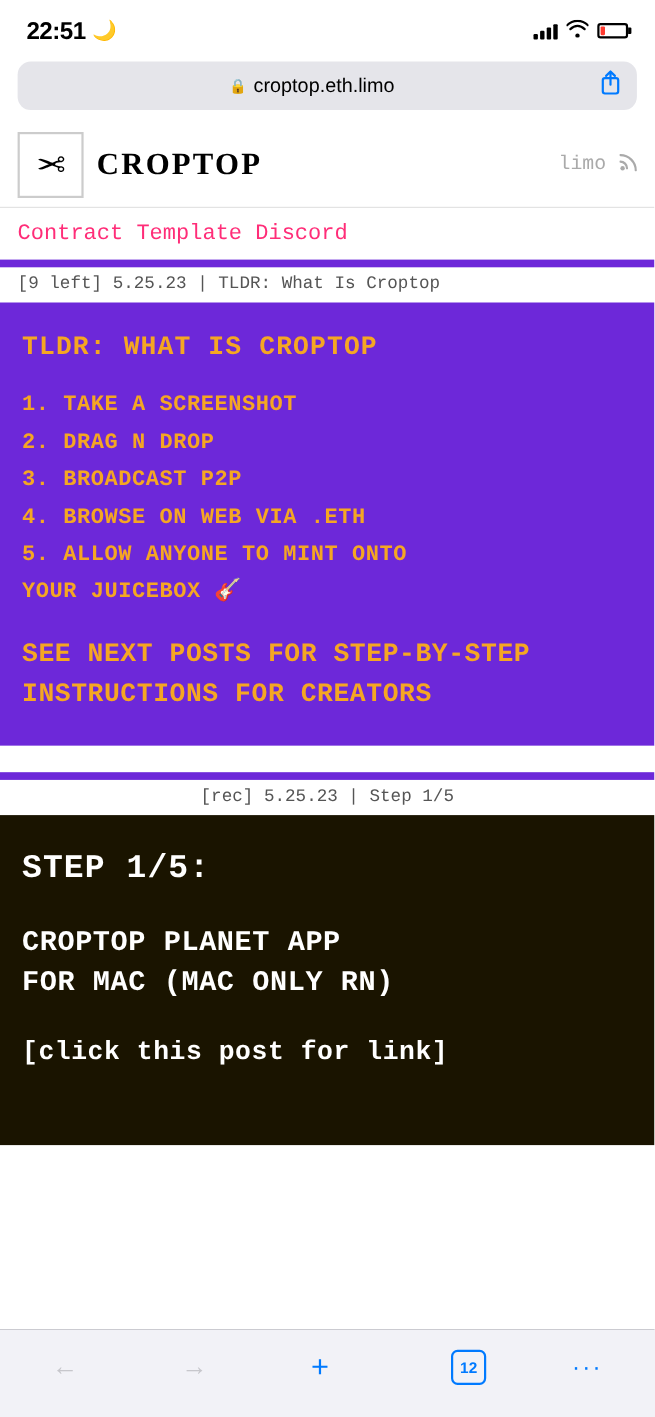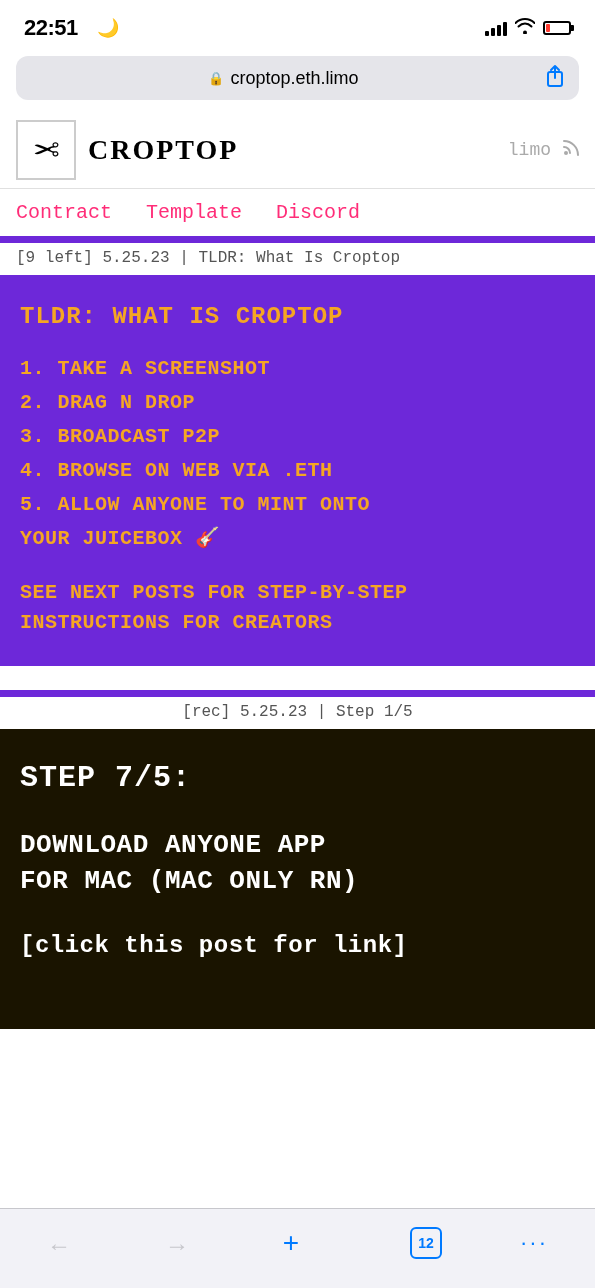--- a/index.html
+++ b/index.html
@@ -153,21 +153,21 @@
       font-family: 'Courier New', monospace;
     }
     .rss-icon {
       font-size: 16px;
       color: #aaa;
     }
 
     
     .site-nav {
       display: flex;
-      gap: 34px;
+      gap: 12px;
       padding: 12px 16px;
     }
     .nav-link {
       font-size: 20px;
       color: #ff2d78;
       text-decoration: none;
       font-family: 'Courier New', monospace;
       font-weight: 400;
     }
 
@@ -201,21 +201,21 @@
     .post-card-dark .post-list li {
       font-size: 20px;
       color: #f5a623;
       font-family: 'Courier New', monospace;
       font-weight: bold;
       margin-bottom: 4px;
       letter-spacing: 0.5px;
       line-height: 1.5;
     }
     .post-card-dark .post-footer {
-      font-size: 20px;
+      font-size: 24px;
       color: #f5a623;
       font-family: 'Courier New', monospace;
       font-weight: bold;
       letter-spacing: 0.5px;
       line-height: 1.5;
     }
 
     
     .card-spacer {
       height: 24px;
@@ -308,21 +308,21 @@
     .moon-icon { font-size: 18px; }
 
     .main-content {
       padding-bottom: 80px;
     }
   </style>
 </head>
 <body>
 
 <div class="status-bar">
-  <div class="status-time-area" style="display:flex;align-items:center;gap:20px;">
+  <div class="status-time-area" style="display:flex;align-items:center;gap:6px;">
     <span class="status-time">22:51</span>
     <span class="moon-icon">🌙</span>
   </div>
   <div class="status-icons">
     <div class="signal-bars">
       <div class="signal-bar" style="height:5px;"></div>
       <div class="signal-bar" style="height:8px;"></div>
       <div class="signal-bar" style="height:11px;"></div>
       <div class="signal-bar" style="height:14px;"></div>
     </div>
@@ -395,23 +395,23 @@
       <div>SEE NEXT POSTS FOR STEP-BY-STEP</div>
       <div>INSTRUCTIONS FOR CREATORS</div>
     </div>
   </div>
 
   <div class="card-spacer"></div>
 
   <div class="post-meta-2 post-meta">[rec] 5.25.23  |  Step 1/5</div>
 
   <div class="post-card-step">
-    <div class="step-heading">STEP 7/5:</div>
+    <div class="step-heading">STEP 1/5:</div>
     <div class="step-body">
-      <div>DOWNLOAD ANYONE APP</div>
+      <div>CROPTOP PLANET APP</div>
       <div>FOR MAC (MAC ONLY RN)</div>
     </div>
     <div class="step-link">[click this post for link]</div>
   </div>
 
 </div>
 
 <nav class="bottom-nav">
   <button class="bottom-nav-btn disabled">
     <span>←</span>

